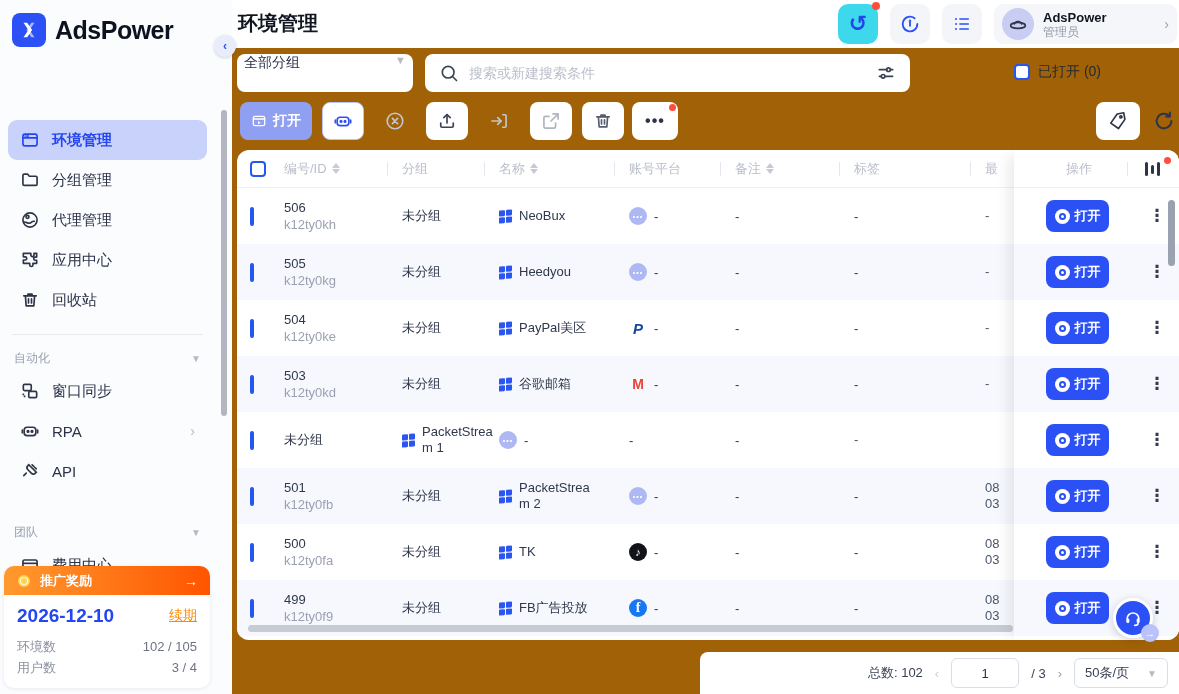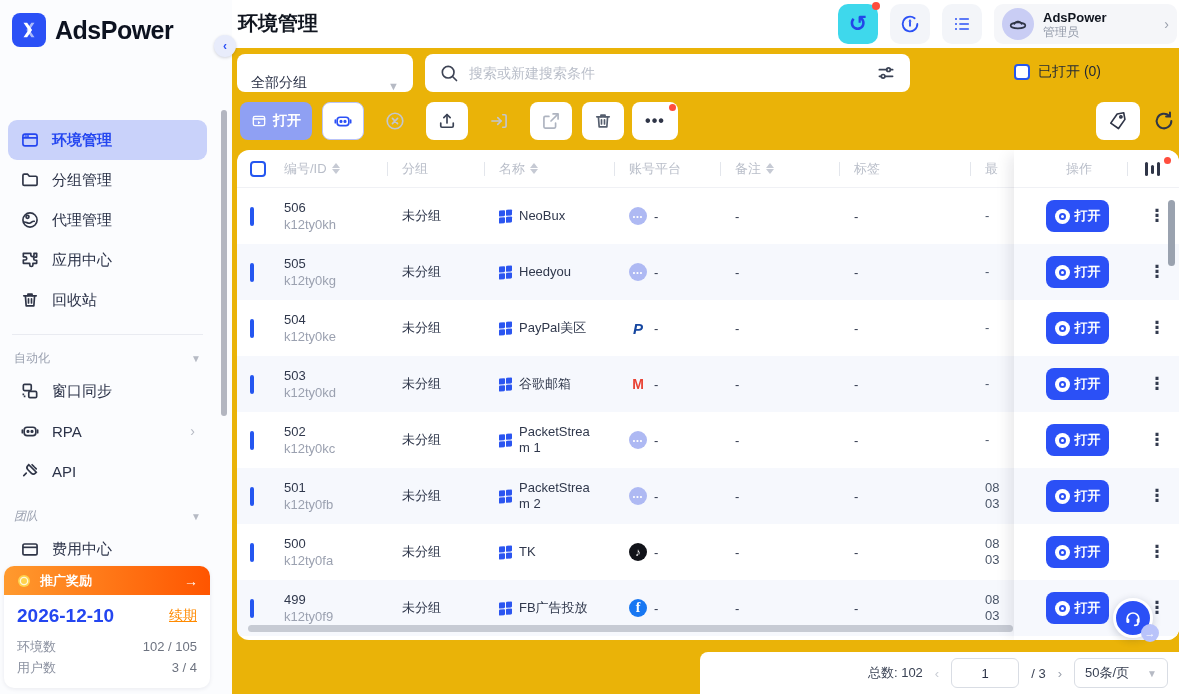--- a/index.html
+++ b/index.html
@@ -1,18 +1,18 @@
 <!DOCTYPE html>
 <html><head>
 <meta charset="utf-8">
 <style>
   * { margin:0; padding:0; box-sizing:border-box; }
   html,body { width:1179px; height:694px; }
   body { font-family:"Liberation Sans","DejaVu Sans",sans-serif; background:#eef0f4; color:#2b3248; overflow:hidden; }
-  #app { position:relative; width:1179px; height:694px; background:#eab308; overflow:hidden; }
+  #app { position:relative; width:1179px; height:694px; background:#a16207; overflow:hidden; }
   svg { display:block; }
 
   
   .sidebar { position:absolute; left:0; top:0; width:232px; height:694px; background:#fbfcfe; }
   .logo-row { display:flex; align-items:center; gap:9px; padding:10px 0 0 12px; height:50px; }
   .logo-badge { width:34px; height:34px; border-radius:8px; background:#2b50f6; display:flex; align-items:center; justify-content:center; }
   .logo-text { font-size:25px; font-weight:800; color:#0c1220; letter-spacing:-0.5px; }
   .new-btn { position:absolute; left:4px; top:64px; width:206px; height:38px; background:#2b50f6; border-radius:7px; display:flex; align-items:center; color:#fff; cursor:pointer; }
   .new-btn .lbl { flex:1; text-align:center; font-size:14px; font-weight:600; }
   .new-btn .sep { width:1px; height:22px; background:rgba(255,255,255,.45); }
@@ -50,21 +50,21 @@
   .hbtn.teal .g { color:#2346e8; font-size:22px; font-weight:700; line-height:1; }
   .hbtn.light { background:#f3f5f9; color:#2b50f6; }
   .dot { position:absolute; width:8px; height:8px; border-radius:50%; background:#ff4d3d; }
   .profile { position:absolute; left:762px; top:4px; right:2px; height:40px; border-radius:9px; background:#f5f6f9; display:flex; align-items:center; gap:9px; padding:0 8px; cursor:pointer; }
   .avatar { width:32px; height:32px; border-radius:50%; background:#c9cdf4; display:flex; align-items:center; justify-content:center; }
   .prof-name { font-size:13px; font-weight:700; color:#10151f; line-height:15px; }
   .prof-role { font-size:12px; color:#9299a8; line-height:14px; }
   .prof-chev { margin-left:auto; color:#9aa0ac; font-size:14px; }
 
   
-  .group-select { position:absolute; left:5px; top:54px; width:176px; height:38px; background:#fff; border-radius:8px; display:flex; align-items:flex-end; padding:0 14px; font-size:14px; color:#2a3146; cursor:pointer; }
+  .group-select { position:absolute; left:5px; top:54px; width:176px; height:38px; background:#fff; border-radius:8px; display:flex; align-items:flex-start; padding:0 7px; font-size:14px; color:#2a3146; cursor:pointer; }
   .group-select .chev { margin-left:auto; color:#b6bac4; font-size:11px; }
   .searchbox { position:absolute; left:193px; top:54px; width:485px; height:38px; background:#fff; border-radius:8px; display:flex; align-items:center; gap:10px; padding:0 14px; }
   .searchbox input { flex:1; border:none; outline:none; font-size:14px; color:#2a3146; background:transparent; font-family:inherit; }
   .searchbox input::placeholder { color:#b9bec9; }
   .opened-chk { position:absolute; left:782px; top:63px; display:flex; align-items:center; gap:8px; font-size:14px; color:#1f2736; cursor:pointer; }
   .cbox { width:16px; height:16px; border:2px solid #2456f0; border-radius:4px; background:#fff; flex:0 0 auto; }
 
   
   .toolbar { position:absolute; left:0; top:100px; right:0; height:42px; }
   .tb { position:absolute; top:2px; height:38px; border-radius:8px; display:flex; align-items:center; justify-content:center; cursor:pointer; }
@@ -230,21 +230,21 @@
         <span class="ic">
             <svg viewBox="0 0 24 24" fill="none" stroke="currentColor" stroke-width="2" stroke-linecap="round">
               <path d="M14.5 4.5l2 2M19.5 9.5l-2-2"></path>
               <path d="M9.5 10.5l4 4c1.4 1.4 3.6 1.4 5 0l1-1-9-9-1 1c-1.4 1.4-1.4 3.6 0 5z" transform="rotate(0 12 12)"></path>
               <path d="M7.5 14.5l-3 3"></path>
             </svg>
           </span>
         <span>API</span>
       </div>
 
-      <div class="m-section" style="margin-top:12px;font-style:italic;">
+      <div class="m-section" style="margin-top:28px;">
         <span>团队</span>
         <span class="chev">▼</span>
       </div>
       <div class="m-item">
         <span class="ic">
             <svg viewBox="0 0 24 24" fill="none" stroke="currentColor" stroke-width="2" stroke-linejoin="round">
               <rect x="3.5" y="6" width="17" height="13" rx="2"></rect>
               <path d="M3.5 10h17"></path>
             </svg>
           </span>
@@ -552,24 +552,20 @@
               <span>-</span>
             </div>
             <div>-</div>
             <div>-</div>
             <div class="cell-last">
               <div>-</div>
             </div>
           </div>
           <div class="t-grid t-row">
             <div><span class="cbox"></span></div>
-            <div class="cell-id">
-              <div class="no">502</div>
-              <div class="uid">k12ty0kc</div>
-            </div>
             <div>未分组</div>
             <div class="cell-name">
               <span class="win4">
                 <i></i>
                 <i></i>
                 <i></i>
                 <i></i>
               </span>
               <span class="nm">PacketStream 1</span>
             </div>

